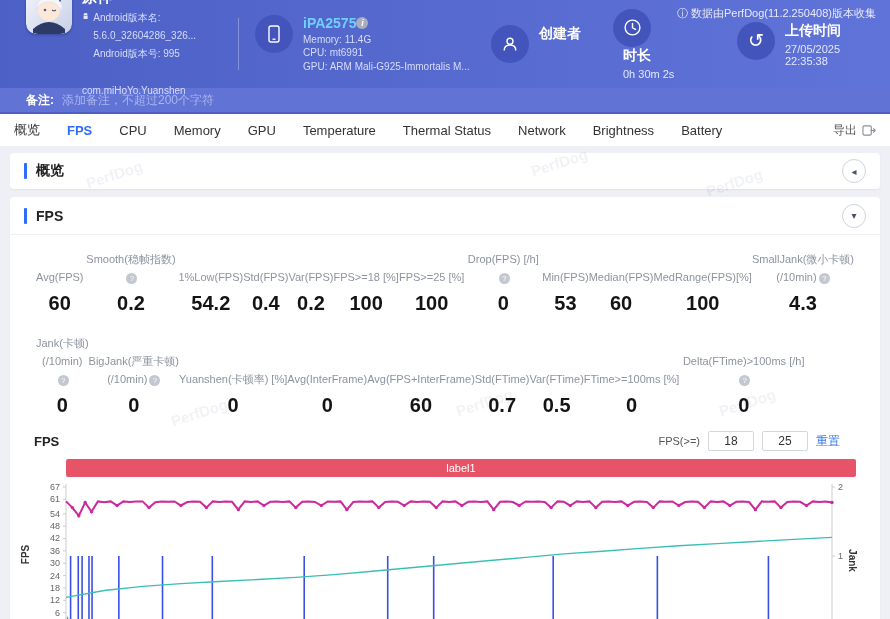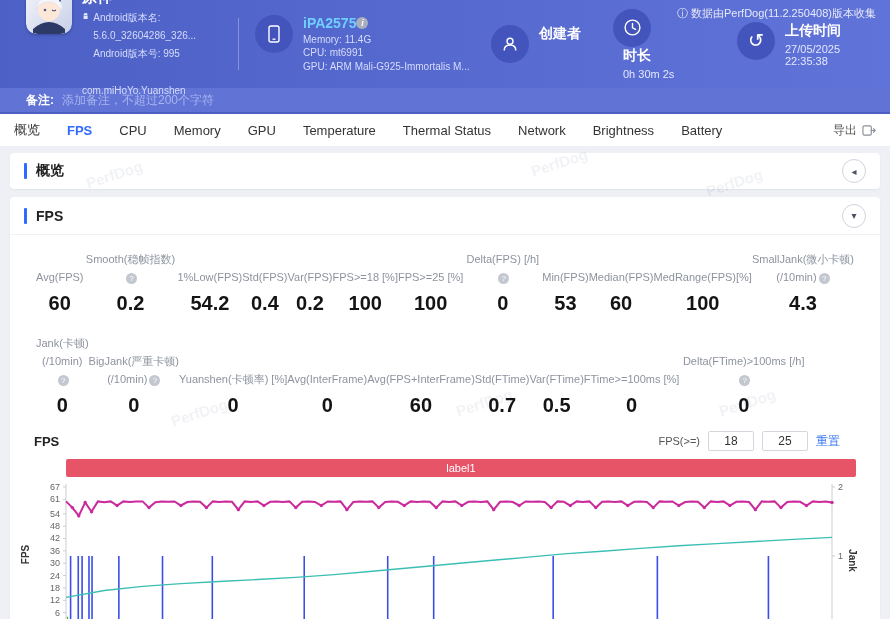--- a/index.html
+++ b/index.html
@@ -266,21 +266,21 @@
         </div>
       <div class="stat">
           <div class="lblwrap"><span class="lbl">FPS&gt;=18 [%]</span></div>
           <div class="val">100</div>
         </div>
       <div class="stat">
           <div class="lblwrap"><span class="lbl">FPS&gt;=25 [%]</span></div>
           <div class="val">100</div>
         </div>
       <div class="stat">
-          <div class="lblwrap"><span class="lbl">Delta(FPS) [/h]</span><span class="qi"></span></div>
+          <div class="lblwrap"><span class="lbl">Drop(FPS) [/h]</span><span class="qi"></span></div>
           <div class="val">0</div>
         </div>
       <div class="stat">
           <div class="lblwrap"><span class="lbl">Min(FPS)</span></div>
           <div class="val">53</div>
         </div>
       <div class="stat">
           <div class="lblwrap"><span class="lbl">Median(FPS)</span></div>
           <div class="val">60</div>
         </div>

